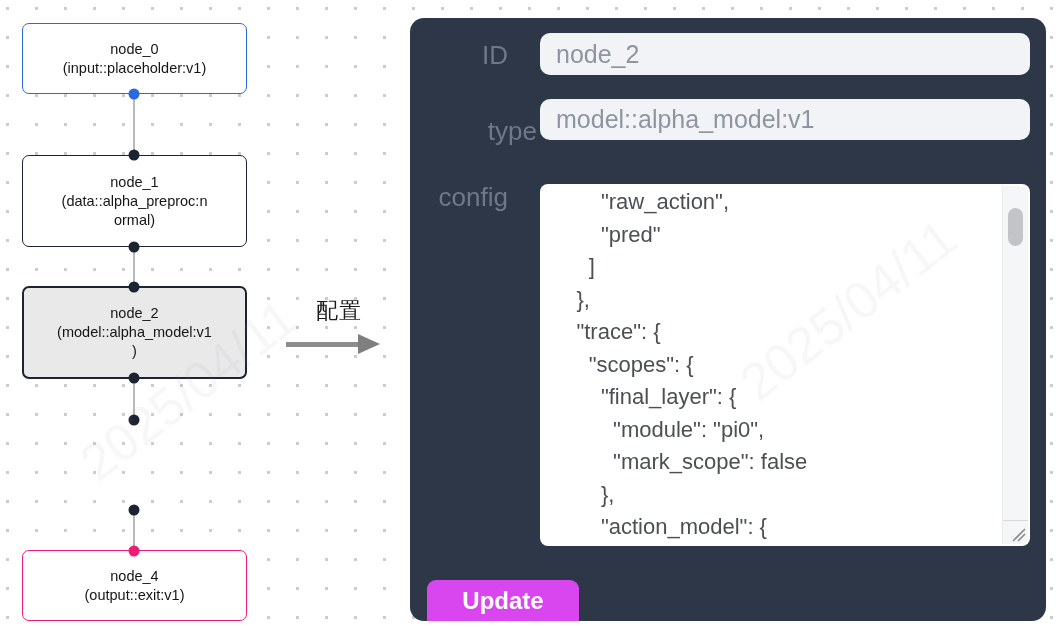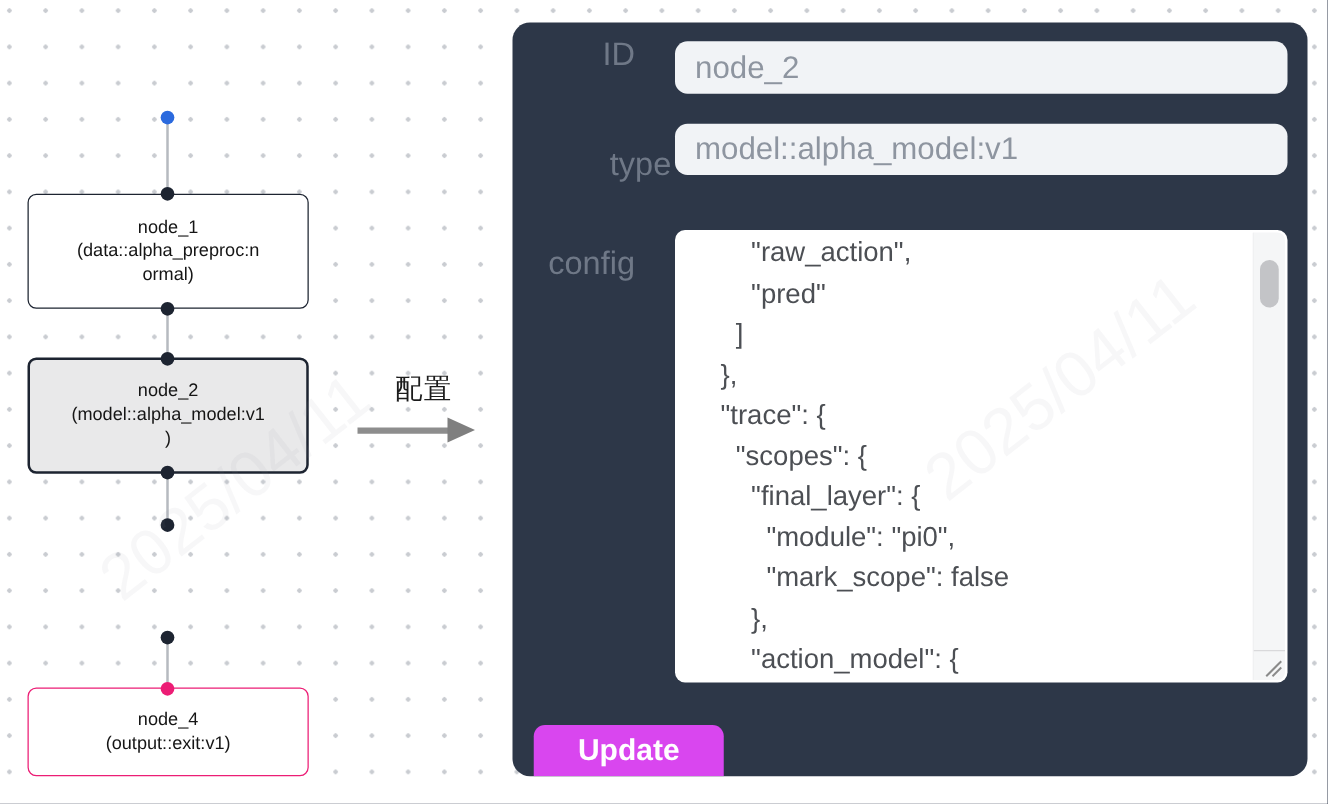--- a/index.html
+++ b/index.html
@@ -55,23 +55,23 @@
 
   
   .panel {
     position:absolute; left:410px; top:18px; width:636px; height:603px;
     background:#2d3748; border-radius:14px; z-index:4; overflow:hidden;
   }
   .field-label {
     position:absolute; left:0; width:98px; text-align:right;
     color:#6f7887; font-size:26px;
   }
-  .lbl-id     { top:10px;padding-left:40px;  }
+  .lbl-id     { top:22px;padding-left:40px;  }
   .lbl-type   { top:98px;margin-left:29px;  }
-  .lbl-config { top:177px; }
+  .lbl-config { top:164px; }
 
   .text-input {
     position:absolute; left:130px; width:490px; height:42px;
     background:#f1f3f6; border:none; border-radius:10px;
     font-family:"Liberation Sans", sans-serif;
     font-size:25px; color:#8e95a0; padding:0 16px; outline:none;
   }
   .inp-id   { top:15px; }
   .inp-type { top:81px; height:41px; }
 
@@ -117,20 +117,24 @@
 </head>
 <body>
 
 <div class="flow">
 
   <div class="edge e0"></div>
   <div class="edge e1"></div>
   <div class="edge e2"></div>
   <div class="edge e3"></div>
 
+  <div class="node n0">
+    <div>node_0</div>
+    <div class="sub">(input::placeholder:v1)</div>
+  </div>
   <div class="node n1">
     <div>node_1</div>
     <div class="sub">(data::alpha_preproc:n
 ormal)</div>
   </div>
   <div class="node n2">
     <div>node_2</div>
     <div class="sub">(model::alpha_model:v1
 )</div>
   </div>

